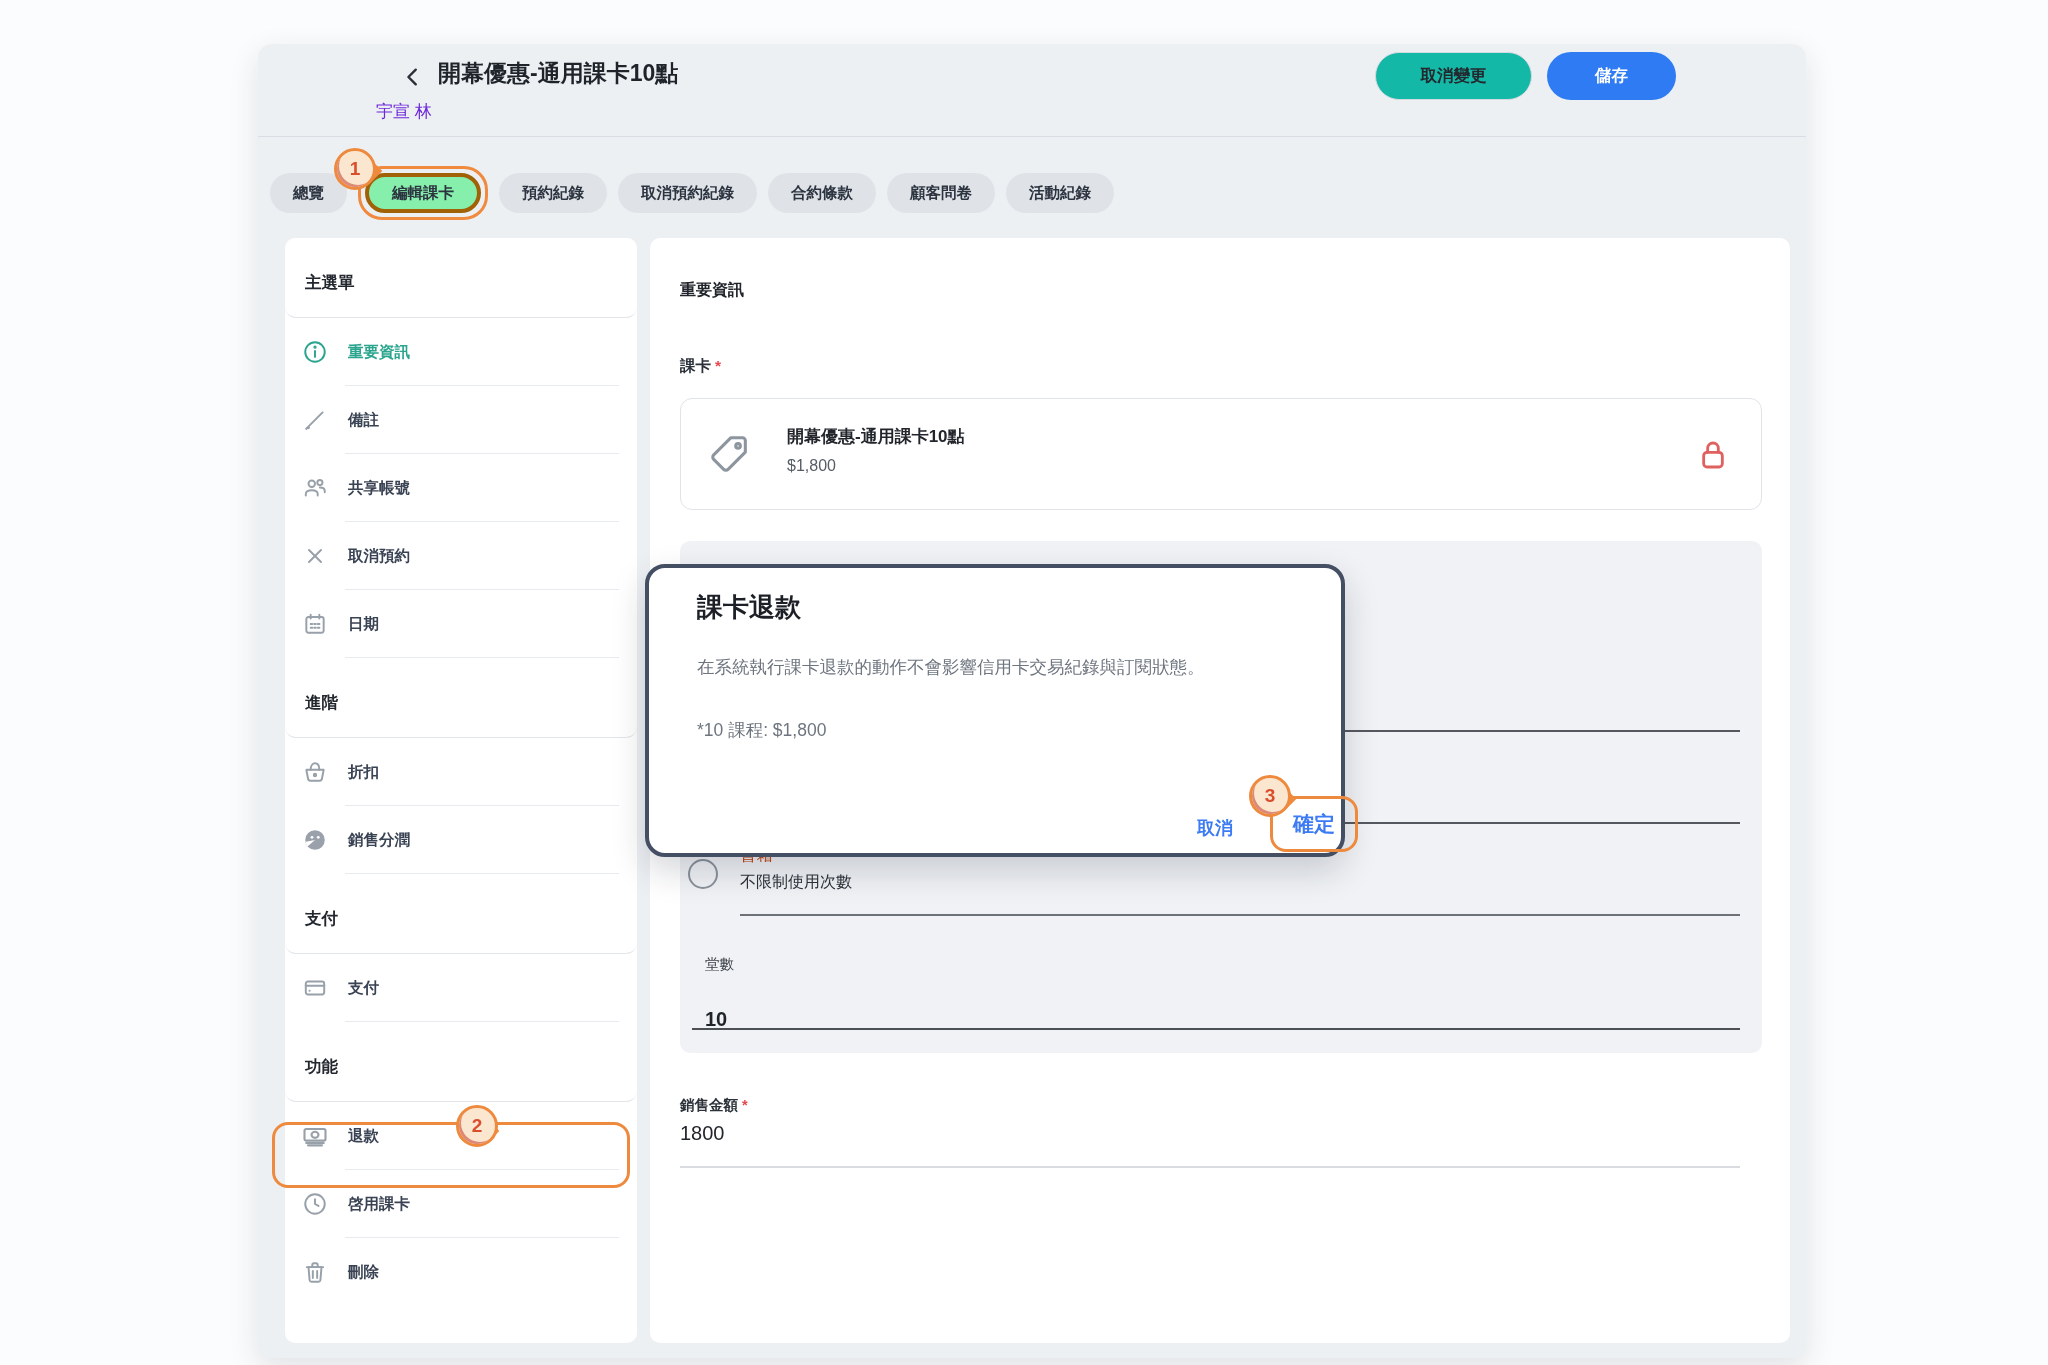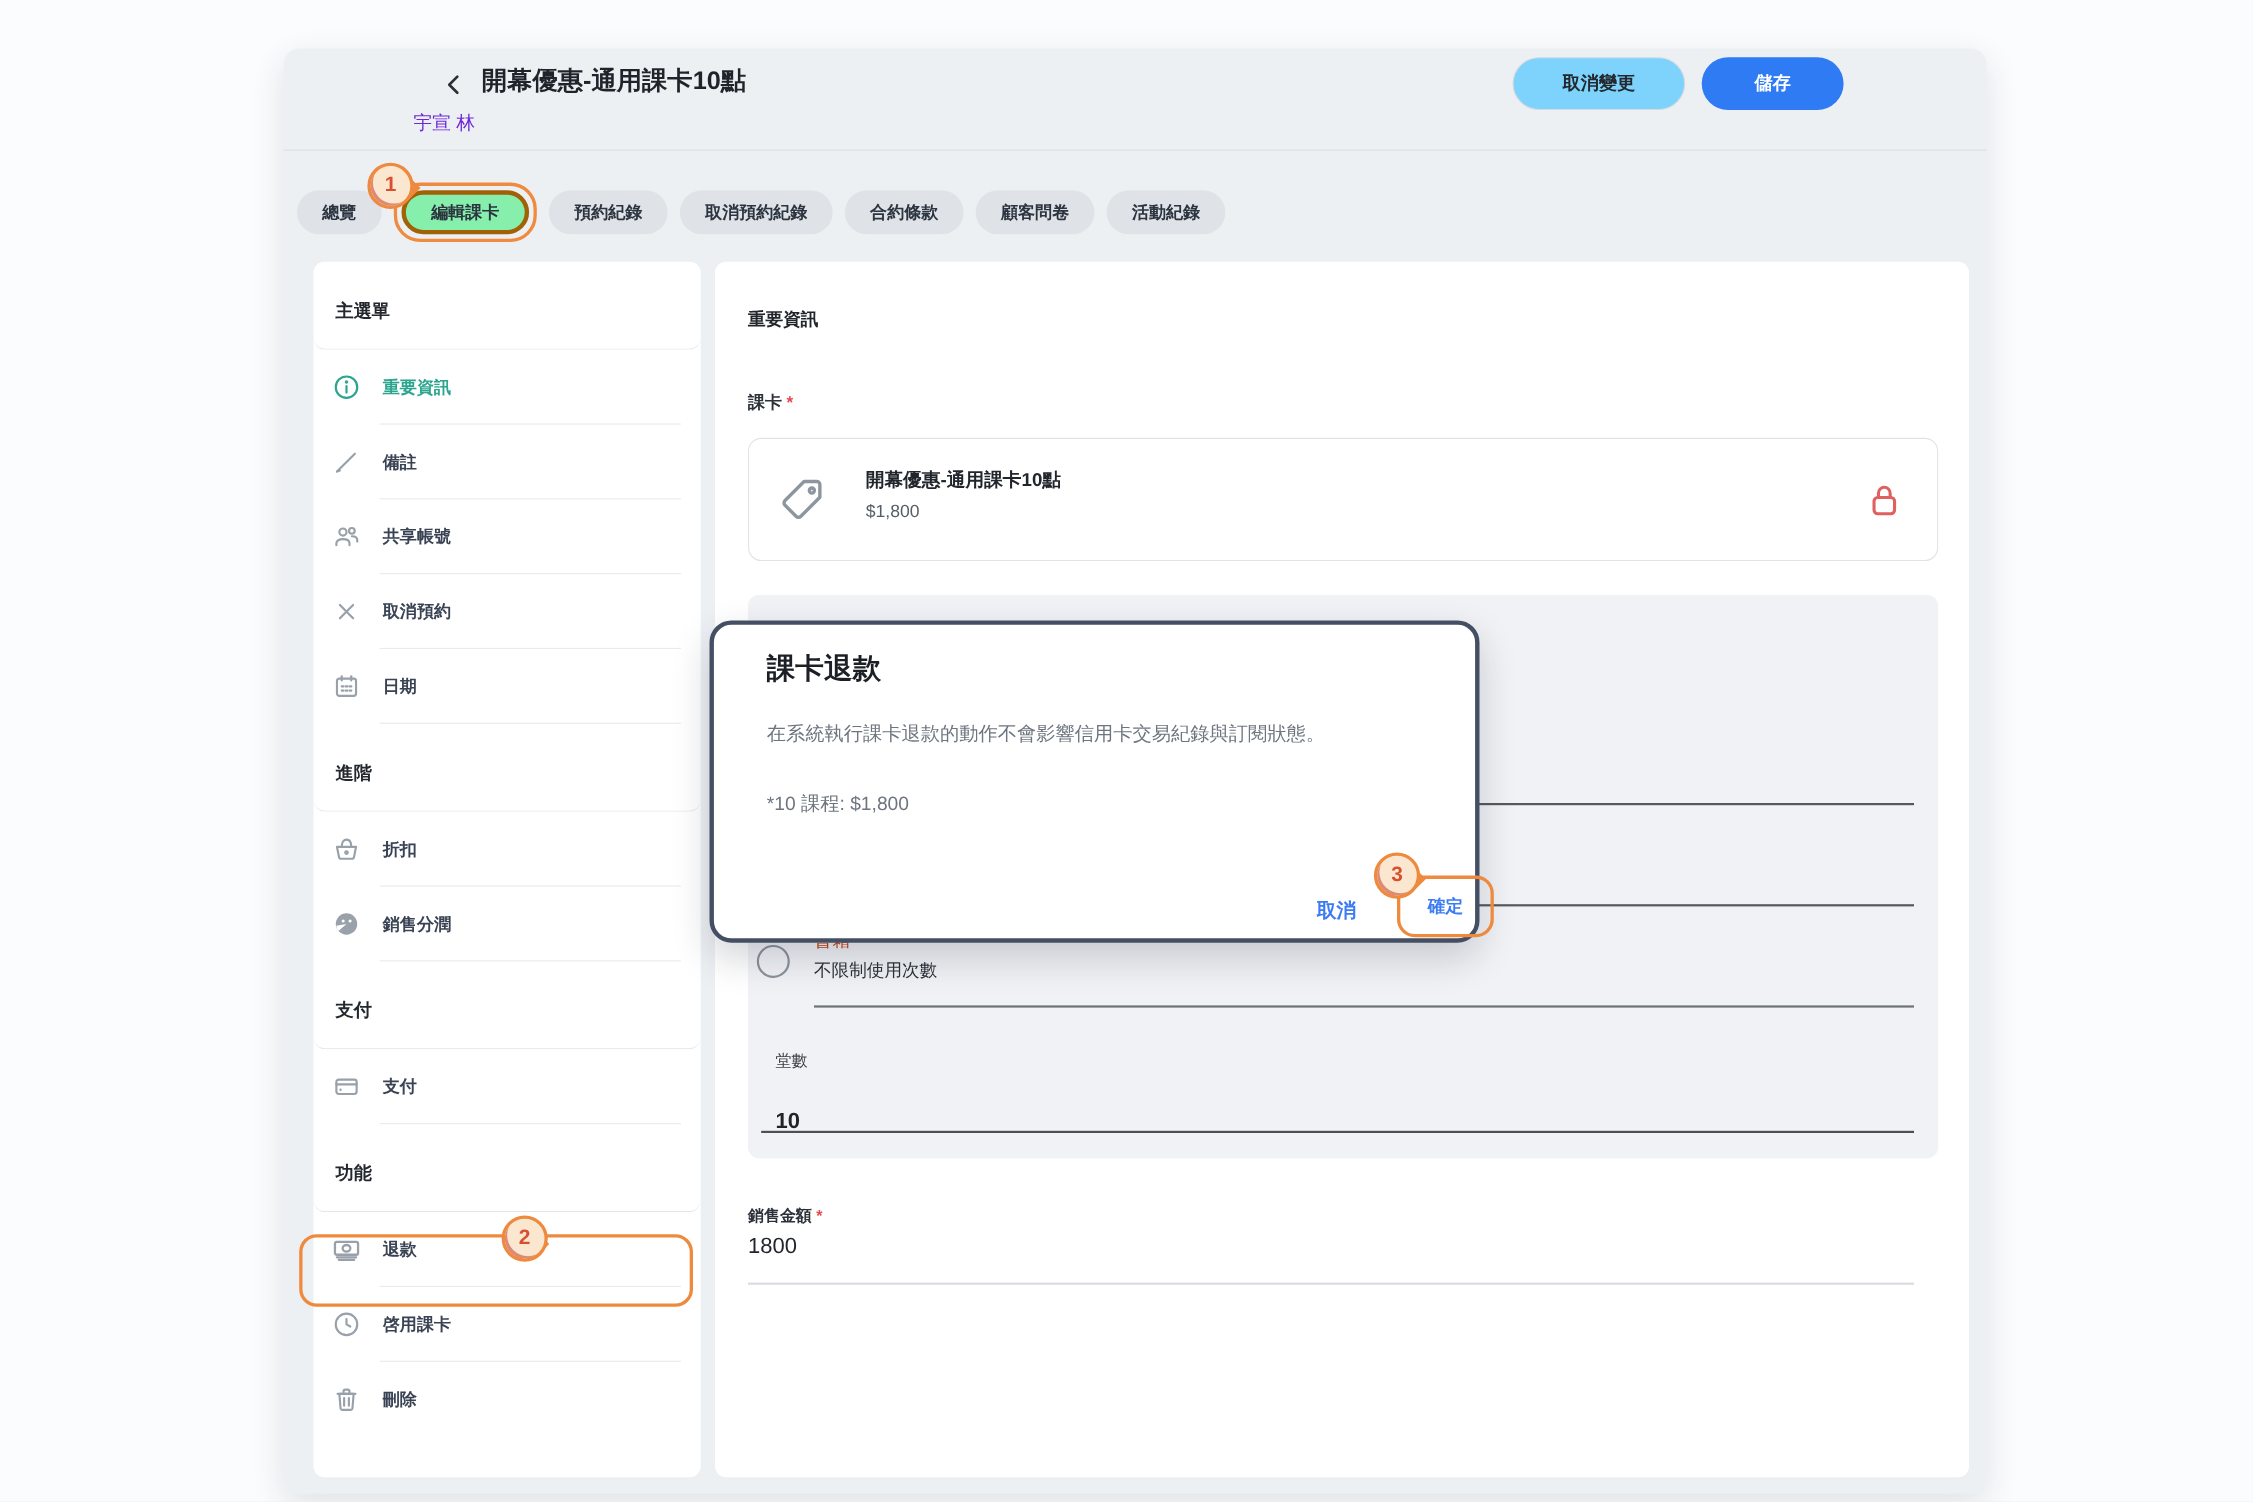--- a/index.html
+++ b/index.html
@@ -12,21 +12,21 @@
     background:#edf0f3; border-radius:14px; box-shadow:0 10px 30px rgba(30,40,60,.12); }
 
   
   .hdr { position:absolute; left:0; top:0; right:0; height:93px; border-bottom:1px solid #d9dee4; }
   .back { position:absolute; left:138px; top:16px; width:34px; height:34px; display:flex;
     align-items:center; justify-content:center; cursor:pointer; }
   .hdr-title { position:absolute; left:180px; top:14px; font-size:23px; font-weight:bold; color:#1f242b; }
   .hdr-sub { position:absolute; left:118px; top:56px; font-size:17px; color:#6d28d9; }
   .btn { position:absolute; height:48px; border-radius:24px; display:flex; align-items:center;
     justify-content:center; font-size:16.5px; font-weight:bold; cursor:pointer; }
-  .btn-ghost { left:1117px; top:8px; width:157px; background:#7dd3fc; border:1px solid #d5dae0; color:#23272e; }
+  .btn-ghost { left:1117px; top:8px; width:157px; background:#14b8a6; border:1px solid #d5dae0; color:#23272e; }
   .btn-primary { left:1289px; top:8px; width:129px; background:#2e7bf3; color:#fff; }
 
   
   .tabs { position:absolute; left:12px; top:114px; height:70px; display:flex; align-items:center; gap:11px; }
   .tab { height:40px; padding:0 23px; display:flex; align-items:center; border-radius:20px;
     background:#dfe3e8; color:#2c3440; font-size:15.5px; font-weight:bold; cursor:pointer; white-space:nowrap; }
   .tab-ring { position:relative; border:3.5px solid #ef8a3e; border-radius:24px; padding:4px; }
   .tab-active { background:#86efac; border:4px solid #a16207; }
 
   
@@ -91,21 +91,21 @@
 
   
   .modal { position:absolute; left:387px; top:491px; width:700px; height:293px; background:#fff;
     border:4px solid #454f64; border-radius:20px; z-index:40; box-shadow:0 14px 34px rgba(20,30,50,.18);margin-top:29px; }
   .modal-title { position:absolute; left:48px; top:22px; font-size:26px; font-weight:bold; color:#1c2026; }
   .modal-body { position:absolute; left:48px; top:86px; width:610px; font-size:17.5px; color:#6e757f; line-height:1.5; }
   .modal-detail { position:absolute; left:48px; top:150px; font-size:17.5px; color:#6e757f; }
   .modal-cancel { position:absolute; left:548px; top:248px; font-size:18px; font-weight:bold; color:#3d7bf5; cursor:pointer; }
   .ring3 { position:absolute; left:621px; top:228px; width:88px; height:56px; border:3.5px solid #ee8a3e;
     border-radius:16px; display:flex; align-items:center; justify-content:center; }
-  .modal-confirm { font-size:16px; font-weight:bold; color:#3d7bf5; cursor:pointer; }
+  .modal-confirm { font-size:21px; font-weight:bold; color:#3d7bf5; cursor:pointer; }
   .ann3 { left:-24px; top:-24px; }
   .ann3-tail { left:4px; top:-8px; }
 </style>
 </head>
 <body>
 
 <div class="page">
   <div class="container">
 
     <div class="hdr">

